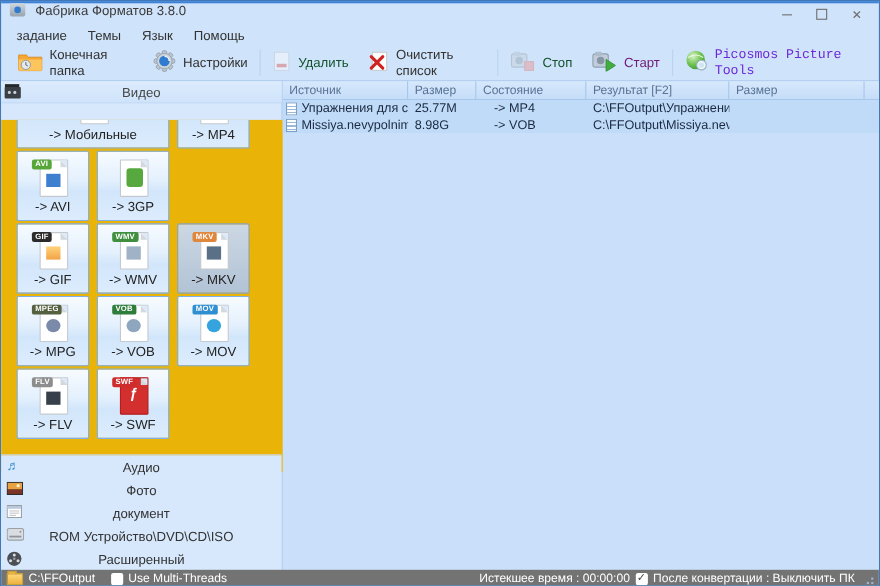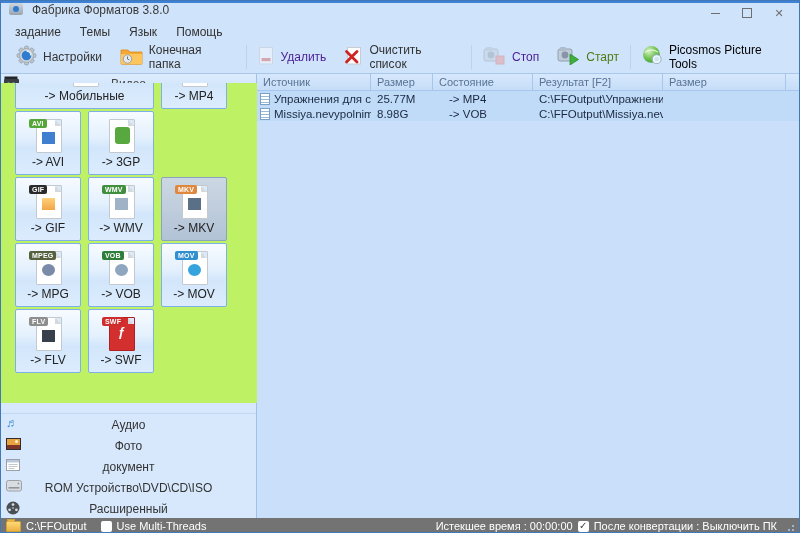--- a/index.html
+++ b/index.html
@@ -20,32 +20,32 @@
 
   
   .menubar{position:absolute;top:22px;left:0;right:0;height:18px;display:flex;align-items:center;padding-left:8px;font-size:12px;color:#333;}
   .menu-item{padding:0 13px 0 6px;text-align:right;}
 
   
   .toolbar{position:absolute;top:40px;left:0;right:0;height:33px;box-sizing:border-box;border-bottom:1px solid #a9c7ea;
     display:flex;align-items:center;font-size:12px;color:#333;padding-left:6px;}
   .tb-btn{display:flex;align-items:center;gap:6px;padding:0 9px;height:100%;}
   .tb-sep{width:1px;height:24px;background:#b9d3f0;margin:0 2px;}
-  .tb-btn.disabled{color:#4c1d95;}
+  .tb-btn.disabled{color:#14532d;}
   .tb-btn.disabled svg{opacity:.5;}
-  .start-label{color:#4d7c0f;}
-  .pico-label{color:#000000;}
+  .start-label{color:#701a75;}
+  .pico-label{color:#6d28d9;font-family:Liberation Mono, monospace;}
 
   
   .sidebar{position:absolute;top:73px;left:0;width:256px;height:444px;box-sizing:border-box;
     background:#d7e8fc;border-right:1px solid #9ec1ea;}
   .video-header{height:19px;background:linear-gradient(#ddecfd,#cfe3fb);border-bottom:1px solid #c2d9f4;
     position:relative;display:flex;align-items:center;justify-content:center;font-size:12px;color:#474747;}
   .video-header .hicon{position:absolute;left:3px;top:2px;}
-  .fmt-area{position:absolute;top:9px;left:0;width:308px;height:320px;overflow:hidden;background:#bef264;}
+  .fmt-area{position:absolute;top:35px;left:0;width:308px;height:320px;overflow:hidden;background:#eab308;}
   .fmt-btn{position:absolute;width:66px;height:64px;box-sizing:border-box;border:1px solid #7db0e8;border-radius:2px;
     background:linear-gradient(180deg,#f7fbff 0%,#e3f0fd 42%,#d2e6fb 58%,#dcecfd 100%);
     display:flex;flex-direction:column;align-items:center;}
   .fmt-btn.selected{background:linear-gradient(180deg,#ccd7e3,#b2c3d6);border-color:#8aa4c0;}
   .fmt-icon{margin-top:5px;width:30px;height:36px;position:relative;flex:0 0 auto;}
   .doc{position:absolute;left:3px;top:2px;width:24px;height:32px;background:#fff;border:1px solid #c4c9cf;border-radius:1px;}
   .doc::after{content:'';position:absolute;right:0;top:0;width:6px;height:6px;
     background:linear-gradient(225deg,#dce9f8 50%,#d4d9de 50%);}
   .blob{position:absolute;left:9px;top:15px;width:13px;height:12px;background:#8a97a6;}
   .tag{position:absolute;left:-4px;top:2px;font-size:7px;font-weight:bold;color:#fff;
@@ -129,44 +129,44 @@
   <div class="menubar">
     <span class="menu-item">задание</span>
     <span class="menu-item">Темы</span>
     <span class="menu-item">Язык</span>
     <span class="menu-item">Помощь</span>
   </div>
 
   <div class="toolbar">
     <div class="tb-btn">
       <span>
+        <svg width="23" height="18" viewBox="0 0 23 18">
+          <path d="M1 3 h7 l2 2 h12 v11.3 a1 1 0 0 1 -1 1 H2 a1 1 0 0 1 -1 -1 z" fill="#f6a832" stroke="#d98b1f" stroke-width="0.8"></path>
+          <path d="M1 7 h21 v9.3 a1 1 0 0 1 -1 1 H2 a1 1 0 0 1 -1 -1 z" fill="#fdc55e"></path>
+          <circle cx="7.5" cy="12" r="4.2" fill="#e3e9ee" stroke="#8a939c" stroke-width="0.8"></circle>
+          <path d="M7.5 9.5 v2.5 l1.8 1" stroke="#5a646e" fill="none" stroke-width="0.9"></path>
+        </svg>
+      </span>
+      <span>Конечная папка</span>
+    </div>
+    <div class="tb-btn">
+      <span>
         <svg width="21" height="21" viewBox="0 0 20 20">
           <g fill="#bcc5ce" stroke="#8d97a3" stroke-width="0.6">
             <rect x="8" y="1" width="4" height="18" rx="1.5"></rect>
             <rect x="1" y="8" width="18" height="4" rx="1.5"></rect>
             <rect x="8" y="1" width="4" height="18" rx="1.5" transform="rotate(45 10 10)"></rect>
             <rect x="8" y="1" width="4" height="18" rx="1.5" transform="rotate(-45 10 10)"></rect>
           </g>
           <circle cx="10" cy="10" r="6.6" fill="#ced5db" stroke="#8d97a3" stroke-width="0.6"></circle>
           <circle cx="10" cy="10" r="4.6" fill="#2f7bd0"></circle>
           <path d="M10 5.8 a4.2 4.2 0 0 1 4.2 4.2" stroke="#eaf4ff" fill="none" stroke-width="1.4"></path>
         </svg>
       </span>
       <span>Настройки</span>
-    </div>
-    <div class="tb-btn">
-      <span>
-        <svg width="23" height="18" viewBox="0 0 23 18">
-          <path d="M1 3 h7 l2 2 h12 v11.3 a1 1 0 0 1 -1 1 H2 a1 1 0 0 1 -1 -1 z" fill="#f6a832" stroke="#d98b1f" stroke-width="0.8"></path>
-          <path d="M1 7 h21 v9.3 a1 1 0 0 1 -1 1 H2 a1 1 0 0 1 -1 -1 z" fill="#fdc55e"></path>
-          <circle cx="7.5" cy="12" r="4.2" fill="#e3e9ee" stroke="#8a939c" stroke-width="0.8"></circle>
-          <path d="M7.5 9.5 v2.5 l1.8 1" stroke="#5a646e" fill="none" stroke-width="0.9"></path>
-        </svg>
-      </span>
-      <span>Конечная папка</span>
     </div>
     <div class="tb-sep"></div>
     <div class="tb-btn disabled">
       <span>
         <svg width="17" height="20" viewBox="0 0 17 20">
           <rect x="1.5" y="1.5" width="13" height="16.5" fill="#fbfcfd" stroke="#c9ccd1"></rect>
           <rect x="3.5" y="12" width="9" height="3.2" fill="#e06a6a"></rect>
         </svg>
       </span>
       <span>Удалить</span>

